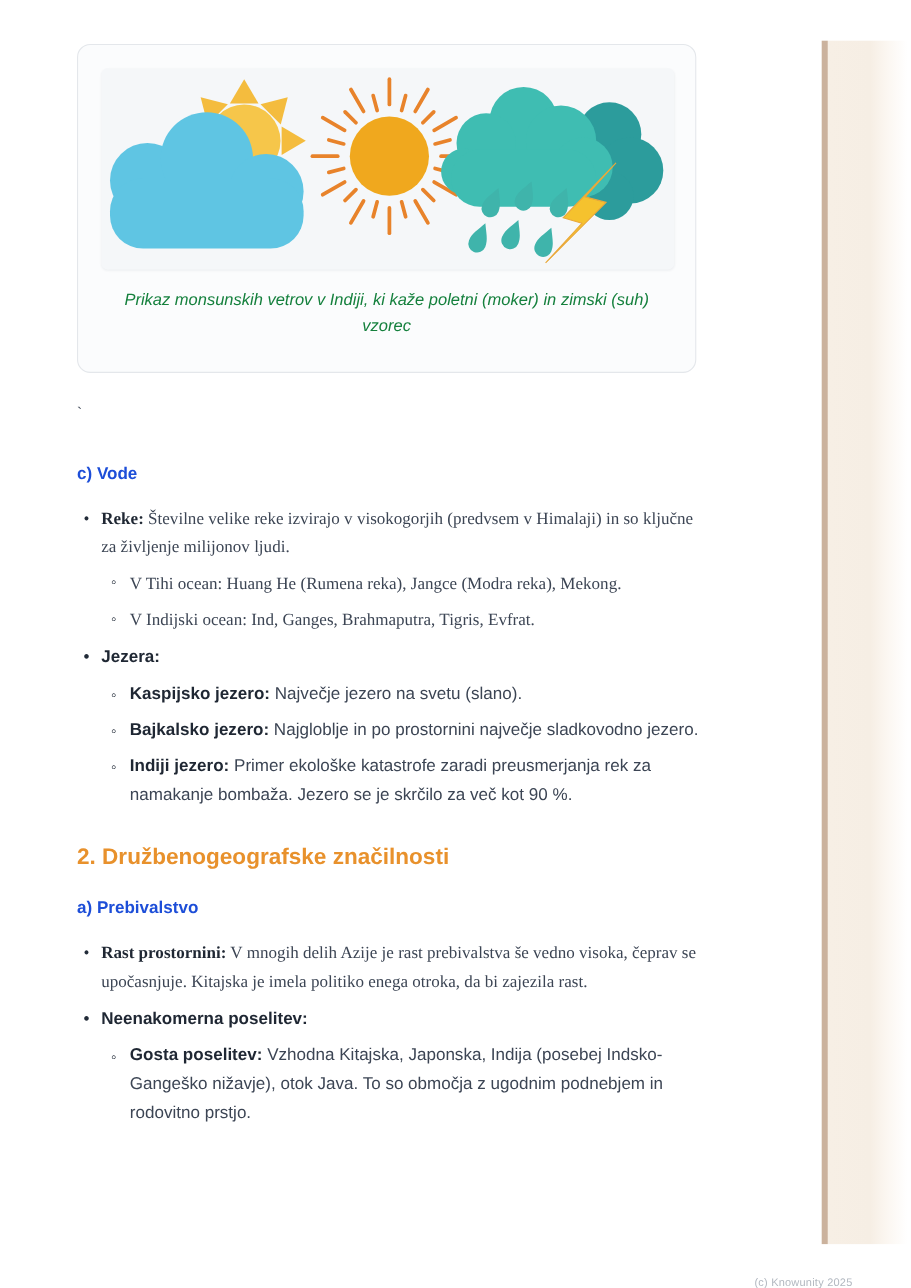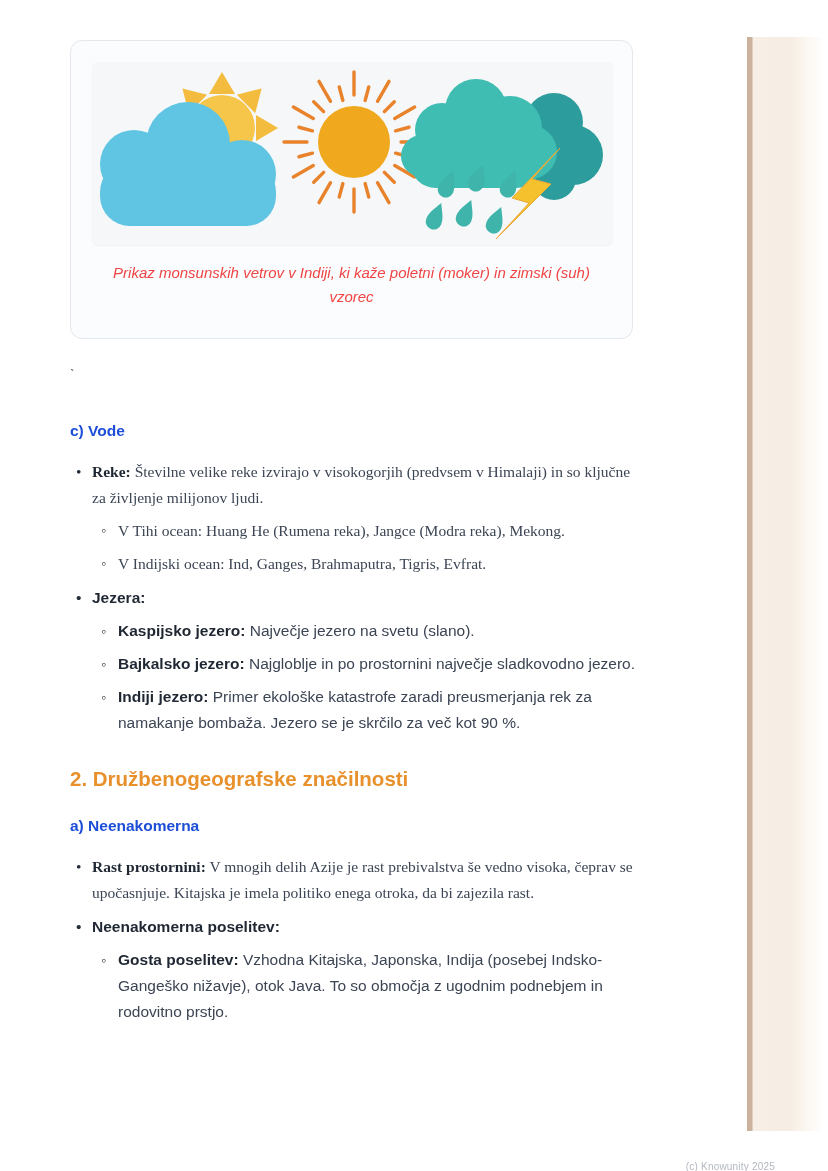--- a/index.html
+++ b/index.html
@@ -22,21 +22,21 @@
     margin-top:40px; width:563px; height:299px;
     border:1px solid #e4e7eb; border-radius:12px; background:#fbfcfd;
     padding:21px 21px 0 21px;
   }
   .figure-image {
     width:521px; height:183px; background:#f5f7f9; border-radius:6px;
     box-shadow:0 1px 2px rgba(20,30,50,0.05); overflow:hidden;
   }
   .figure-caption {
     margin-top:16px; padding:0 12px; text-align:center;
-    font-style:italic; font-size:15px; line-height:24px; color:#ef4444;
+    font-style:italic; font-size:15px; line-height:24px; color:#15803d;
   }
 
   .stray { margin-top:28px; height:20px; font-size:14px; color:#4a5260; }
 
   h3.sec { margin:34px 0 0 0; font-size:15.5px; line-height:20px; font-weight:700; color:#1d4ed8; }
   h2.orange { margin:30px 0 0 0; font-size:20.5px; line-height:26px; font-weight:700; color:#e8912c; }
 
   ul { list-style:none; margin:0; padding:0; font-size:15.5px; line-height:26px; }
   ul.l1 { margin-top:18px; }
   ul.l1 > li { position:relative; padding-left:22px; margin-top:8px; }
@@ -158,21 +158,21 @@
       <span class="b">Jezera:</span><span></span>
       <ul class="l2">
         <li><span class="b">Kaspijsko jezero:</span><span> Največje jezero na svetu (slano).</span></li>
         <li><span class="b">Bajkalsko jezero:</span><span> Najgloblje in po prostornini največje sladkovodno jezero.</span></li>
         <li><span class="b">Indiji jezero:</span><span> Primer ekološke katastrofe zaradi preusmerjanja rek za namakanje bombaža. Jezero se je skrčilo za več kot 90 %.</span></li>
       </ul>
     </li>
   </ul>
 
   <h2 class="orange">2. Družbenogeografske značilnosti</h2>
-  <h3 class="sec" style="margin-top:24px;">a) Neenakomerna</h3>
+  <h3 class="sec" style="margin-top:24px;">a) Prebivalstvo</h3>
 
   <ul class="l1">
     <li>
       <span class="b">Rast prostornini:</span><span> V mnogih delih Azije je rast prebivalstva še vedno visoka, čeprav se upočasnjuje. Kitajska je imela politiko enega otroka, da bi zajezila rast.</span>
     </li>
     <li>
       <span class="b">Neenakomerna poselitev:</span><span></span>
       <ul class="l2">
         <li><span class="b">Gosta poselitev:</span><span> Vzhodna Kitajska, Japonska, Indija (posebej Indsko-Gangeško nižavje), otok Java. To so območja z ugodnim podnebjem in rodovitno prstjo.</span></li>
       </ul>

